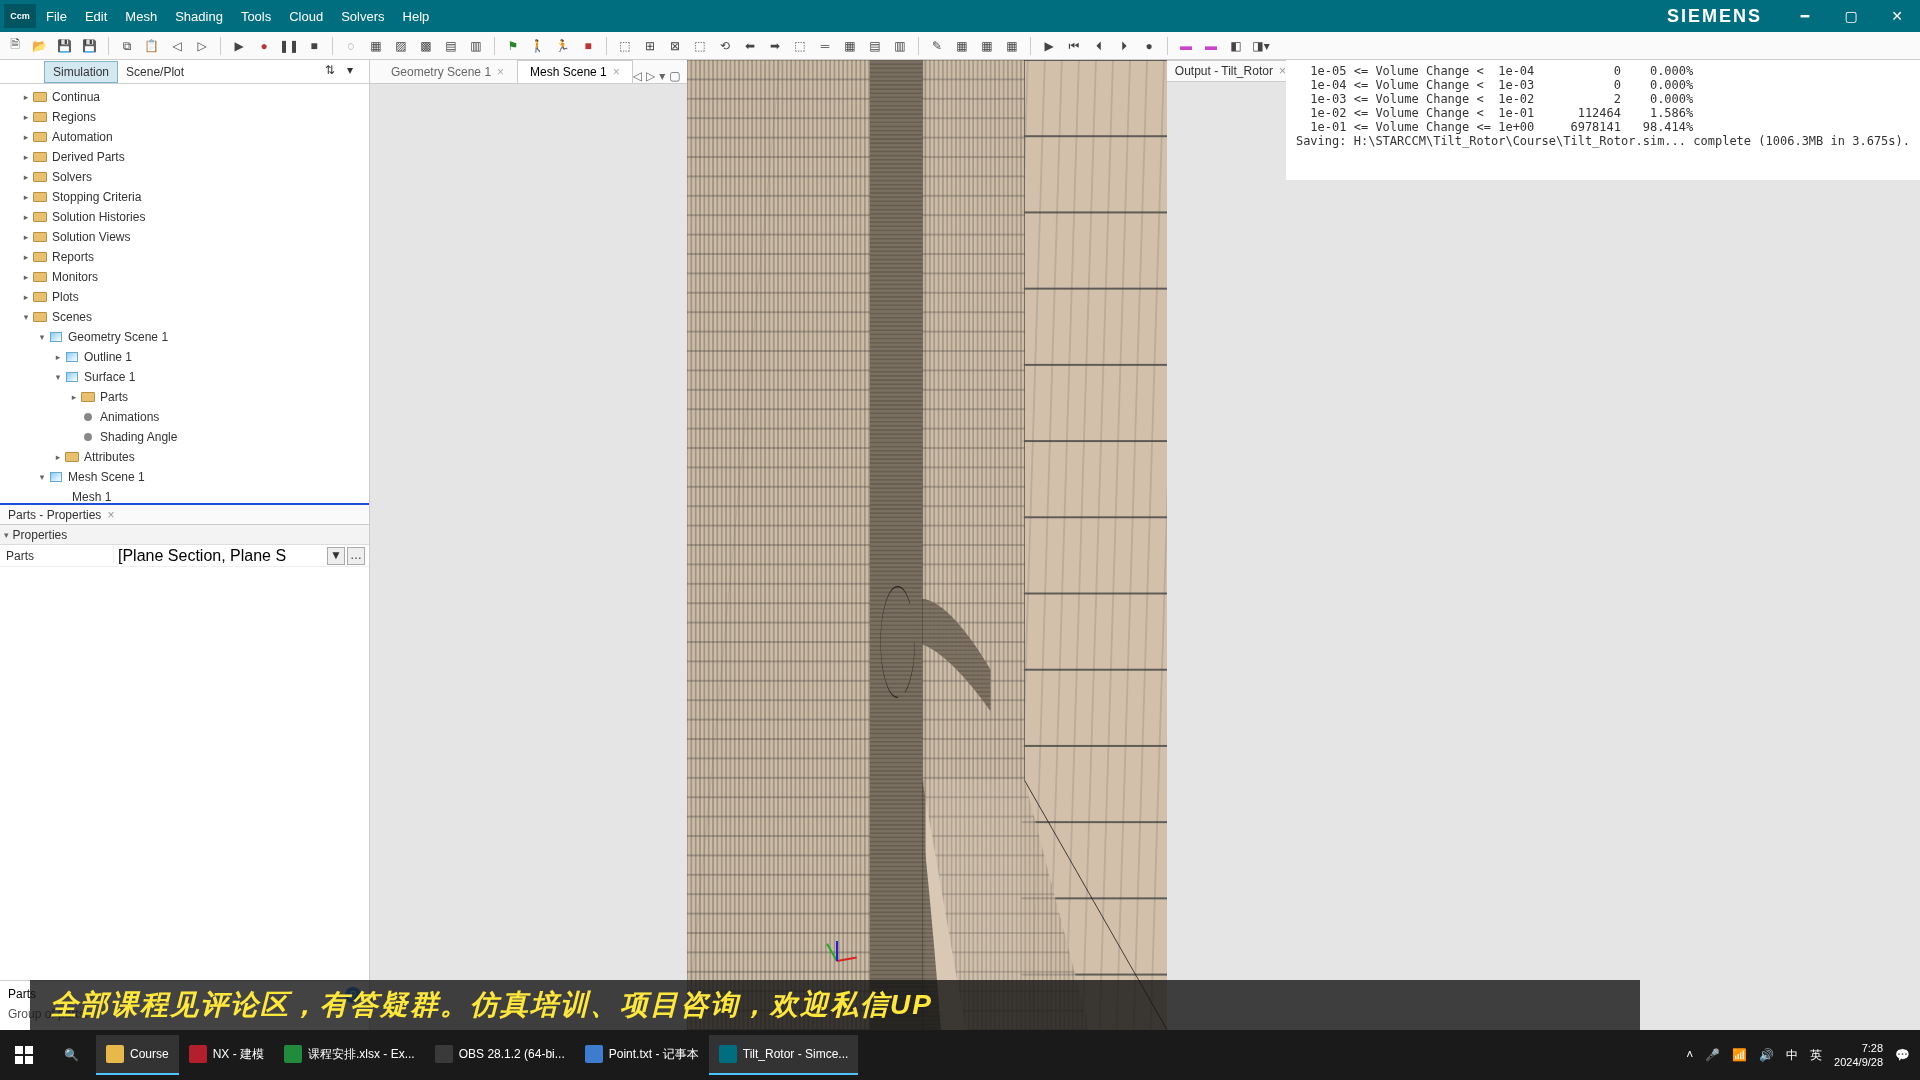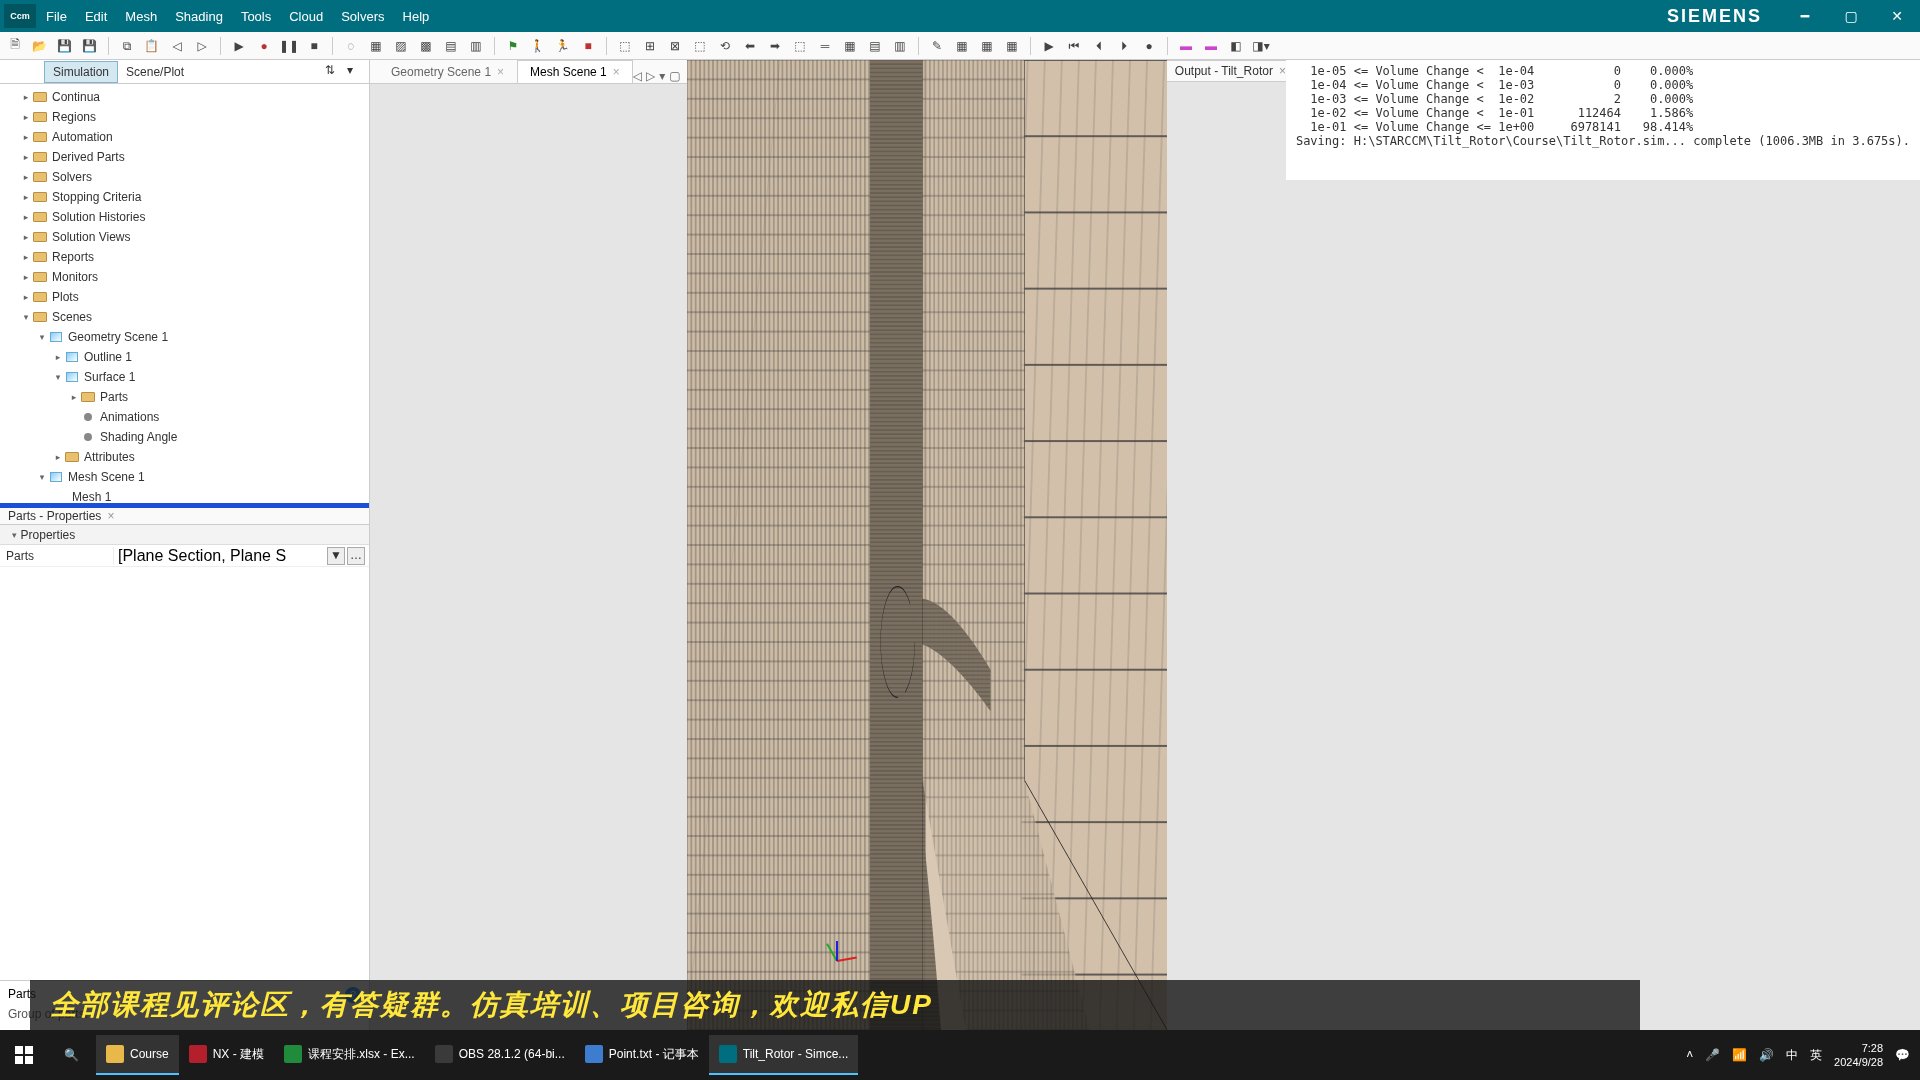--- a/index.html
+++ b/index.html
@@ -41,23 +41,23 @@
 .tree { flex: 1; overflow-y: auto; padding: 3px 0; font-size: 12px; background: #fff; }
 .tree .row { display: flex; align-items: center; height: 20px; white-space: nowrap; cursor: pointer; }
 .tree .tw { width: 12px; text-align: center; color: #666; font-size: 9px; }
 .tree .ic { width: 16px; height: 14px; margin-right: 4px; display: inline-flex; align-items: center; justify-content: center; }
 .tree .folder { background: #e8c070; border: 1px solid #b89040; border-radius: 1px; width: 14px; height: 10px; }
 .tree .scene { width: 12px; height: 10px; background: linear-gradient(135deg,#8cf,#fff); border:1px solid #6ac; }
 .tree .dot { width:8px; height:8px; border-radius:50%; background:#888; }
 .tree .lbl {}.d1{padding-left:20px}.d2{padding-left:36px}.d3{padding-left:52px}.d4{padding-left:68px}
 
 
-.props-tab { height: 22px; background: #fafafa; border-top: 5px solid #1d4ed8; border-bottom:1px solid #ccc; display: flex; align-items: center; padding-left: 8px; font-size: 12px; }
+.props-tab { height: 22px; background: #fafafa; border-top: 2px solid #1d4ed8; border-bottom:1px solid #ccc; display: flex; align-items: center; padding-left: 8px; font-size: 12px; }
 .props-tab .x { margin-left: 6px; color: #999; }
-.prop-header { height: 20px; background: #f3f3f3; display:flex; align-items:center; padding-left:12px; font-size:12px; border-bottom:1px solid #ddd; }
+.prop-header { height: 20px; background: #f3f3f3; display:flex; align-items:center; padding-left:4px; font-size:12px; border-bottom:1px solid #ddd; }
 .prop-header::before { content:"▾"; margin-right:4px; font-size:9px; color:#666; }
 .prop-grid { display:flex; height:22px; border-bottom:1px solid #eee; font-size:12px; align-items:center; }
 .prop-grid .k { width: 170px; padding-left:6px; }
 .prop-grid .v { flex:1; border-left:1px solid #eee; padding:0 4px; display:flex; }
 .prop-grid .v input { flex:1; border:none; font-size:16px; background:transparent; }
 .prop-grid .v .btn { width:18px; border:1px solid #aaa; background:#eee; text-align:center; margin-left:2px; cursor:pointer; }
 .prop-fill { flex:1; background:#fff; }
 .help-area { border-top:1px solid #ccc; padding:6px 8px; font-size:12px; background:#fff; min-height:50px; }
 .help-area .t { font-weight: normal; color:#000; display:flex; justify-content:space-between; }
 .help-area .d { color:#555; margin-top:4px; }

